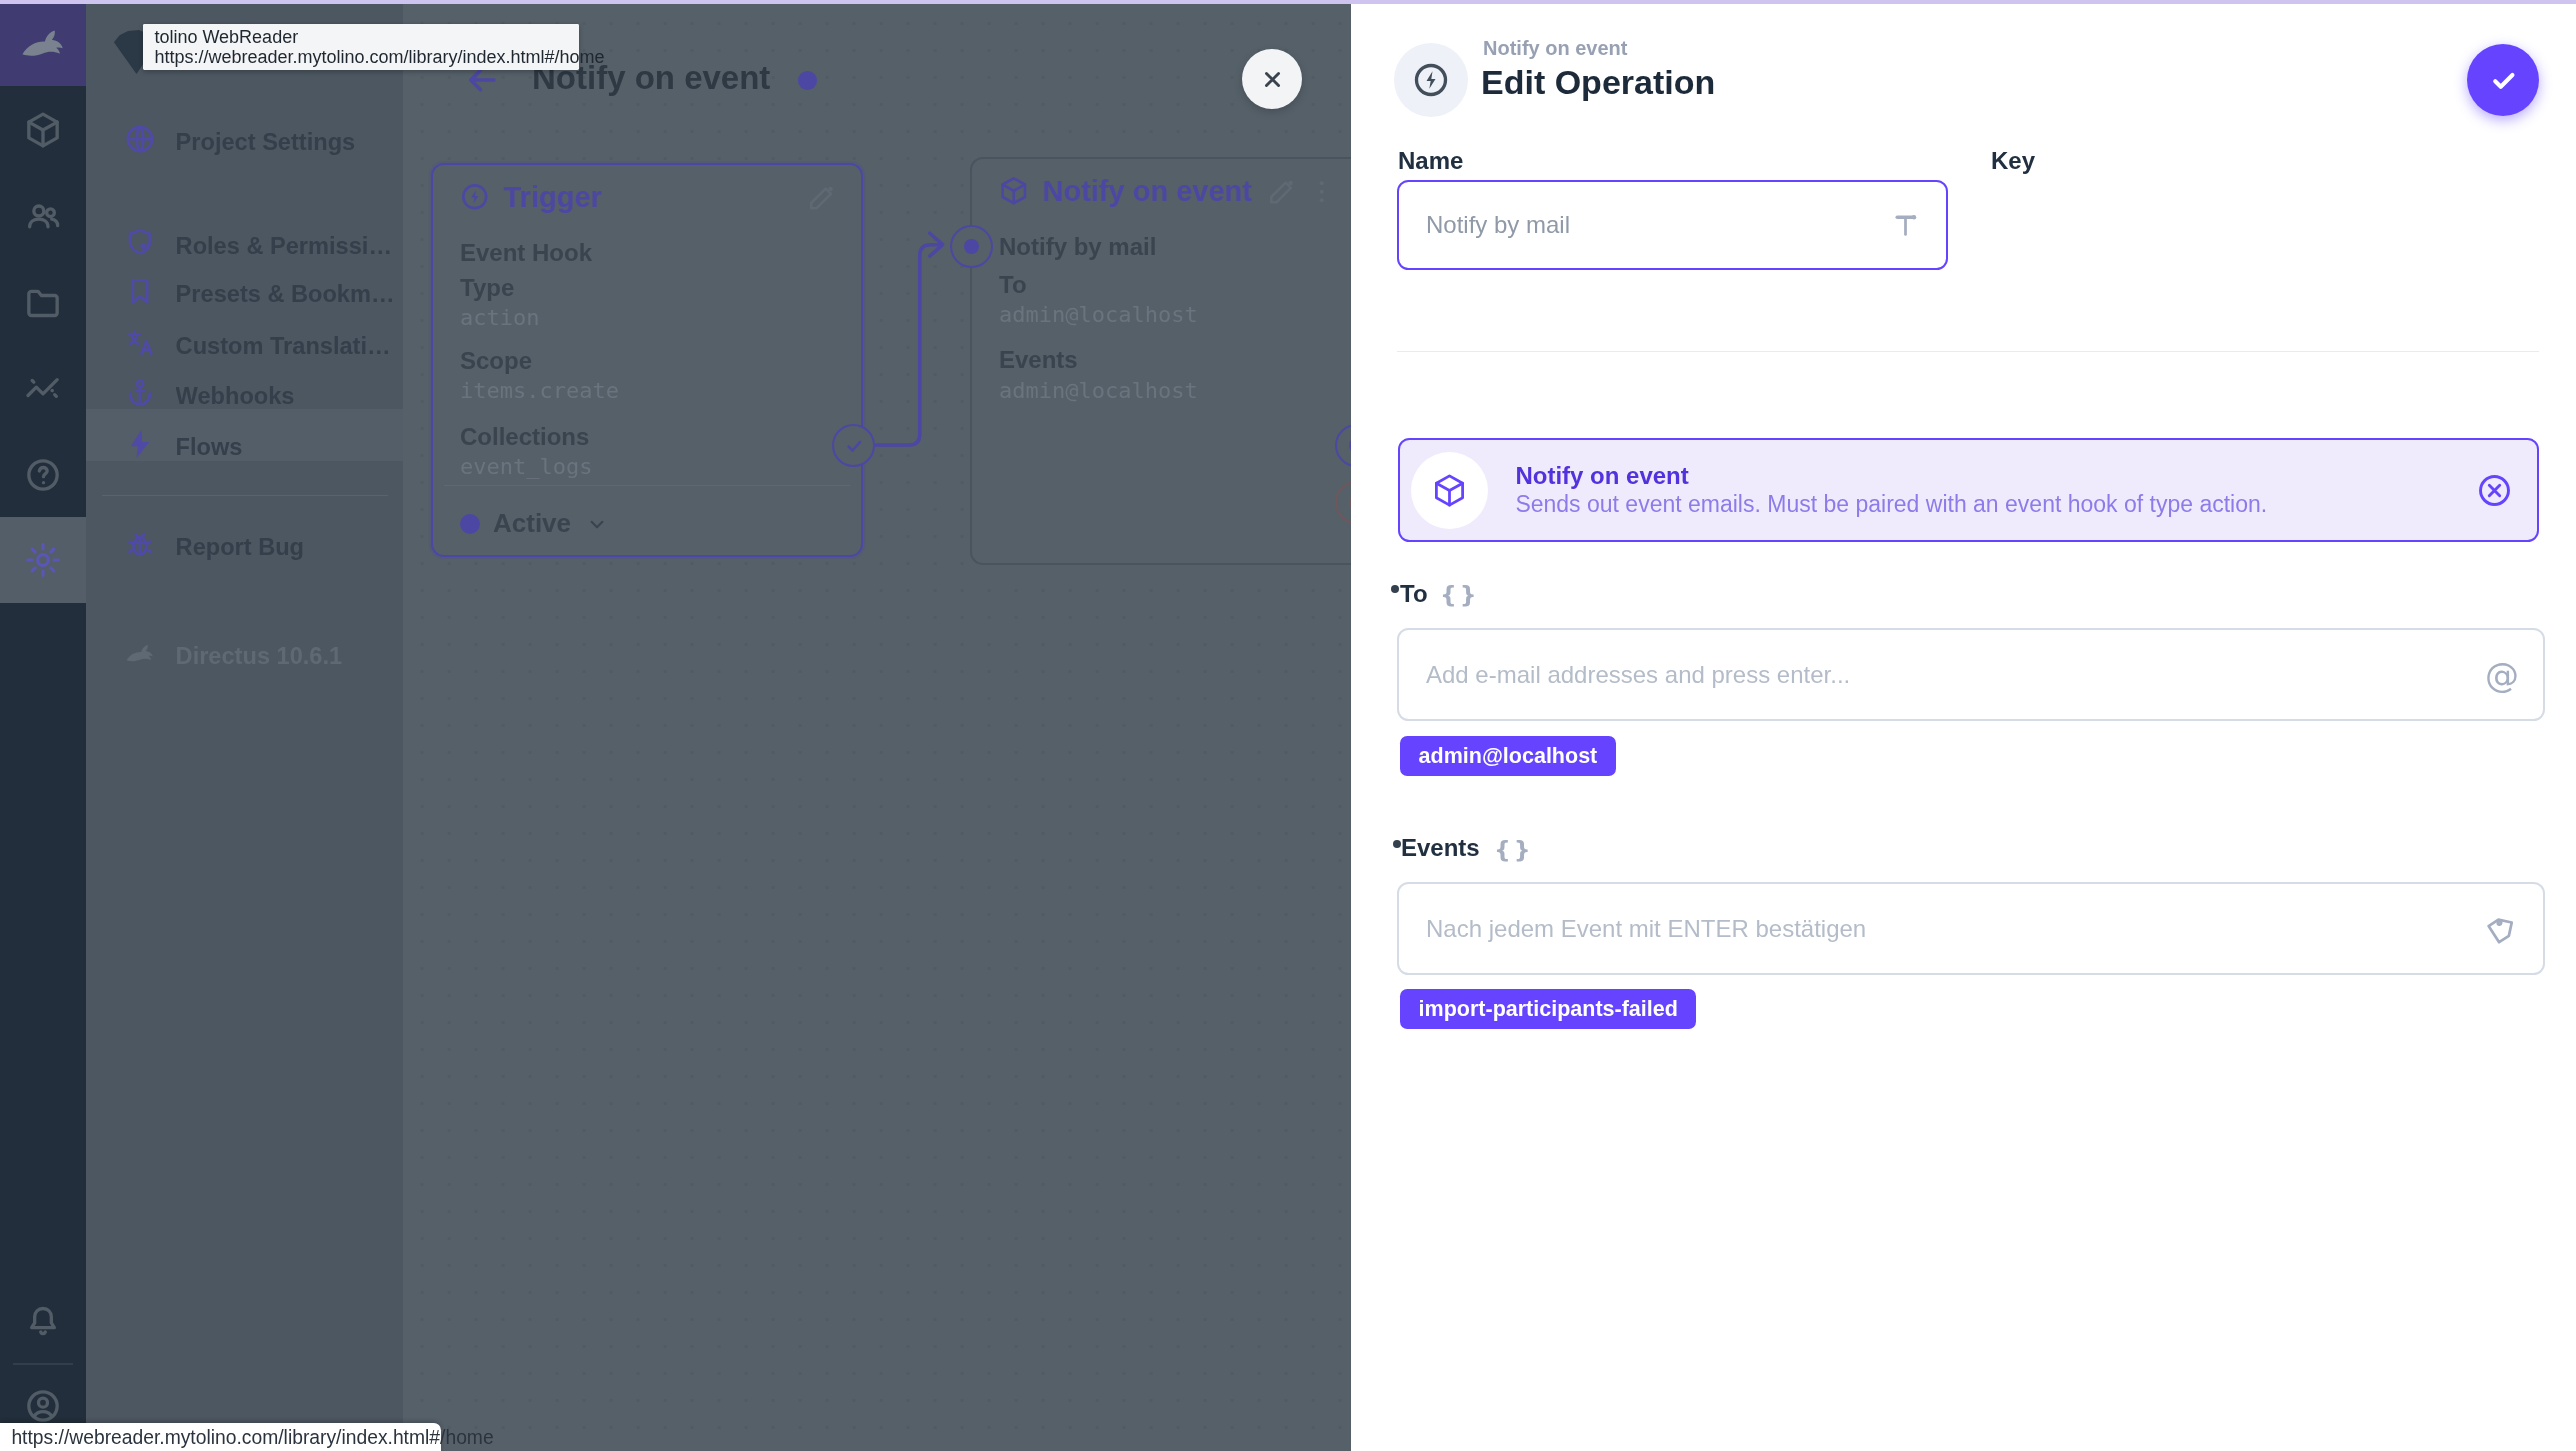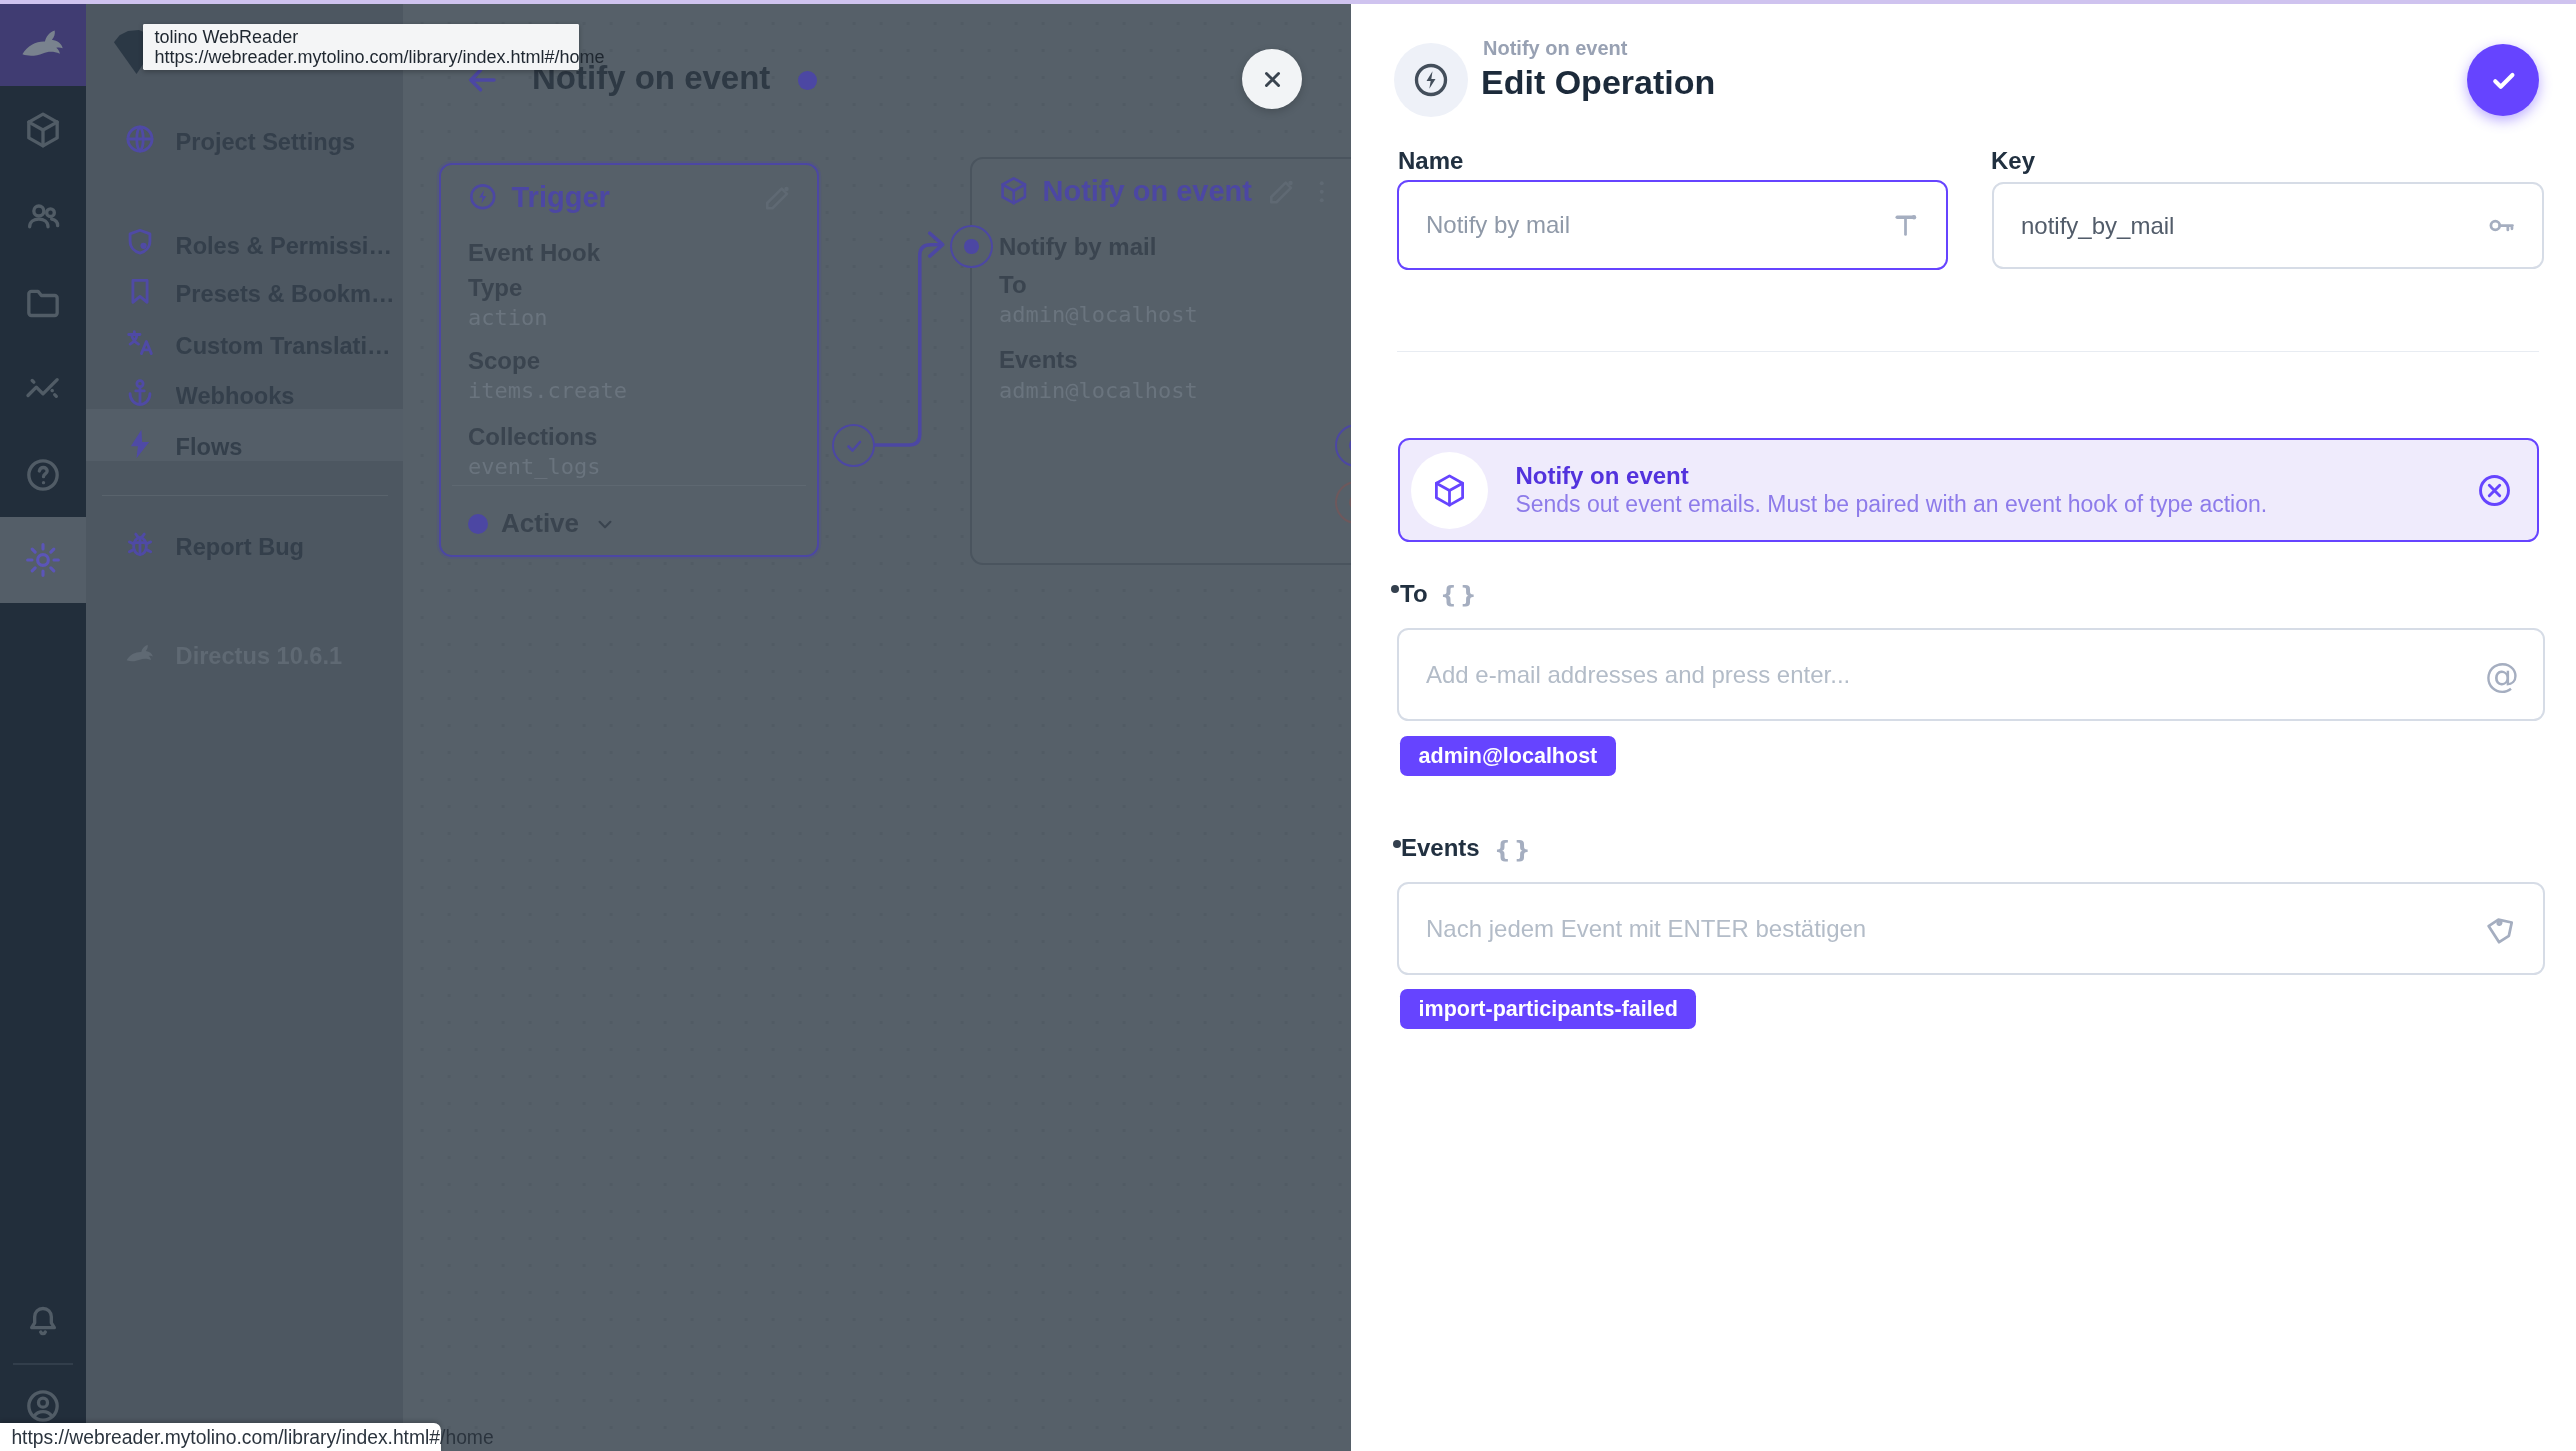--- a/index.html
+++ b/index.html
@@ -252,21 +252,21 @@
       <svg class="ic" viewBox="0 0 24 24">
           <path d="M7 7l10 10M17 7 7 17"></path>
         </svg>
     </div>
 
     <svg class="abs" style="left:0;top:0;width:957px;height:1451px;pointer-events:none" viewBox="0 0 1337 2028" width="957" height="1451">
       <path d="M659 622 H707 Q722 622 722 607 V357 Q722 342 737 342 H752" fill="none" stroke="var(--accent-dim)" stroke-width="5" stroke-linecap="round"></path>
       <path d="M736 326 L754 342 L736 358" fill="none" stroke="var(--accent-dim)" stroke-width="5" stroke-linecap="round" stroke-linejoin="round"></path>
     </svg>
 
-    <div class="panel selected" style="left:36px;top:163px;width:380px;height:394px">
+    <div class="panel selected" style="left:28px;top:163px;width:432px;height:394px">
       <div class="panel-head">
         <svg class="ic" viewBox="0 0 24 24">
             <circle cx="12" cy="12" r="8.7"></circle>
             <path fill="currentColor" stroke="none" d="M12.9 6.8 9.3 12.6h2.5L11 17.2l3.7-5.8h-2.5z"></path>
           </svg>
         <span>Trigger</span>
       </div>
       <div class="panel-tools" style="right:24px">
         <svg class="ic" viewBox="0 0 24 24">
             <path d="M4 20v-4L15 5l4 4L8 20H4z"></path>
@@ -357,29 +357,20 @@
       <input class="muted-val" value="Notify by mail" style="">
       <span class="tail">
         <svg class="ic" viewBox="0 0 24 24">
             <path d="M6 6h12" style="stroke-width:2.6"></path>
             <path d="M12 6v12.5"></path>
             <circle cx="18.2" cy="6" r="1.6" fill="currentColor" stroke="none"></circle>
           </svg>
       </span>
     </div>
     <div class="abs f-label" style="left:640px;top:147px">Key</div>
-    <div class="abs field plain" style="left:641px;top:182px;width:552px;height:87px">
-      <input value="notify_by_mail" style="">
-      <span class="tail">
-        <svg class="ic" viewBox="0 0 24 24">
-            <circle cx="7.5" cy="12" r="3.2"></circle>
-            <path d="M10.7 12H20M16.6 12v3.2M19.6 12v2.4"></path>
-          </svg>
-      </span>
-    </div>
 
     <div class="abs hr" style="left:46px;top:351px;width:1142px"></div>
 
     <div class="abs notice">
       <div class="notice-ic">
         <svg class="ic" viewBox="0 0 24 24">
             <path d="M12 2.5 20.5 7.25 V16.75 L12 21.5 3.5 16.75 V7.25 Z"></path>
             <path d="M3.5 7.25 12 12 20.5 7.25"></path>
             <path d="M12 12 V21.5"></path>
           </svg>

